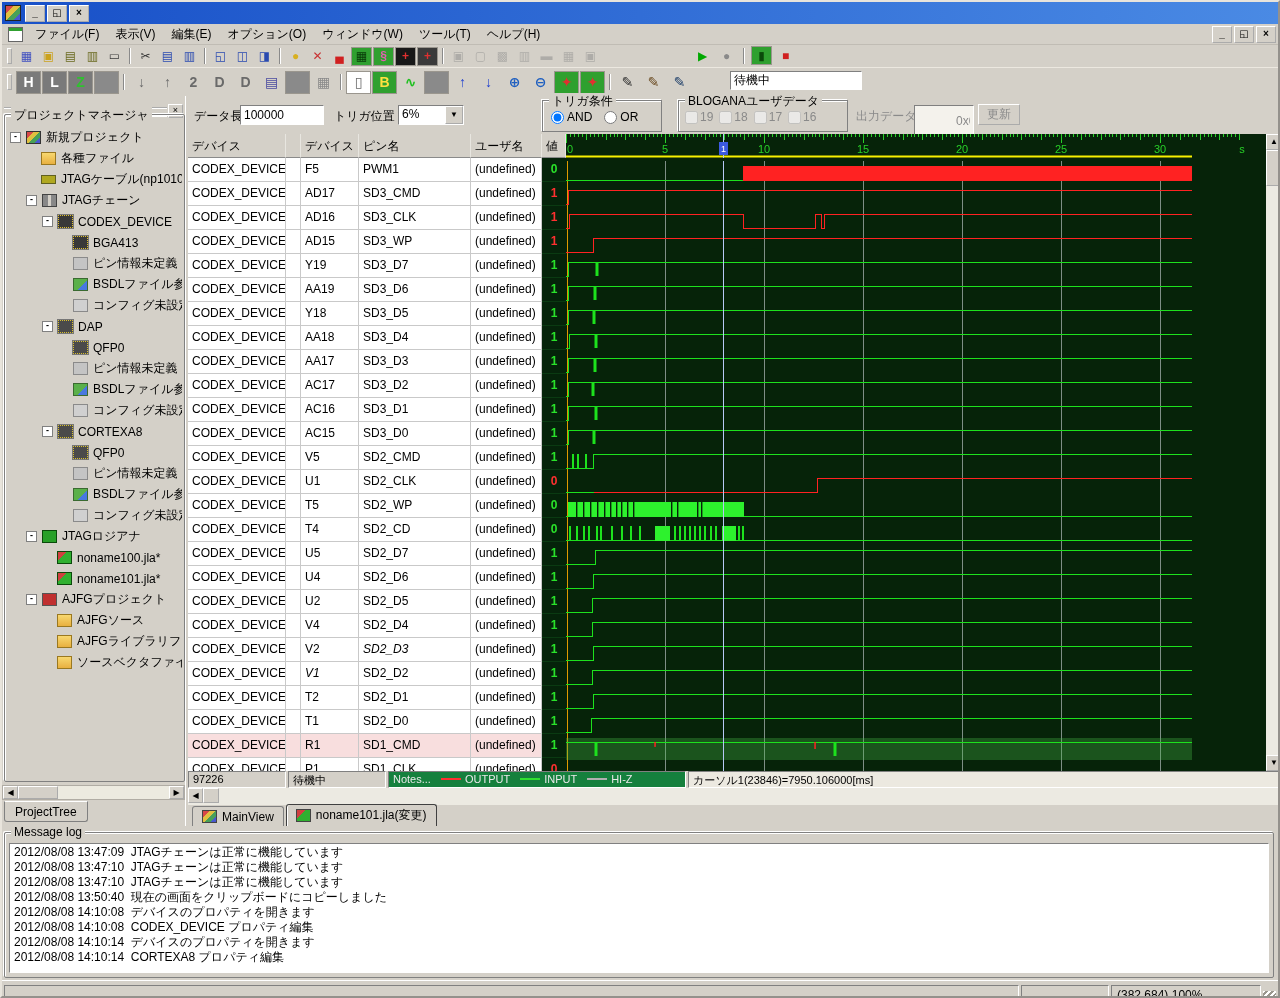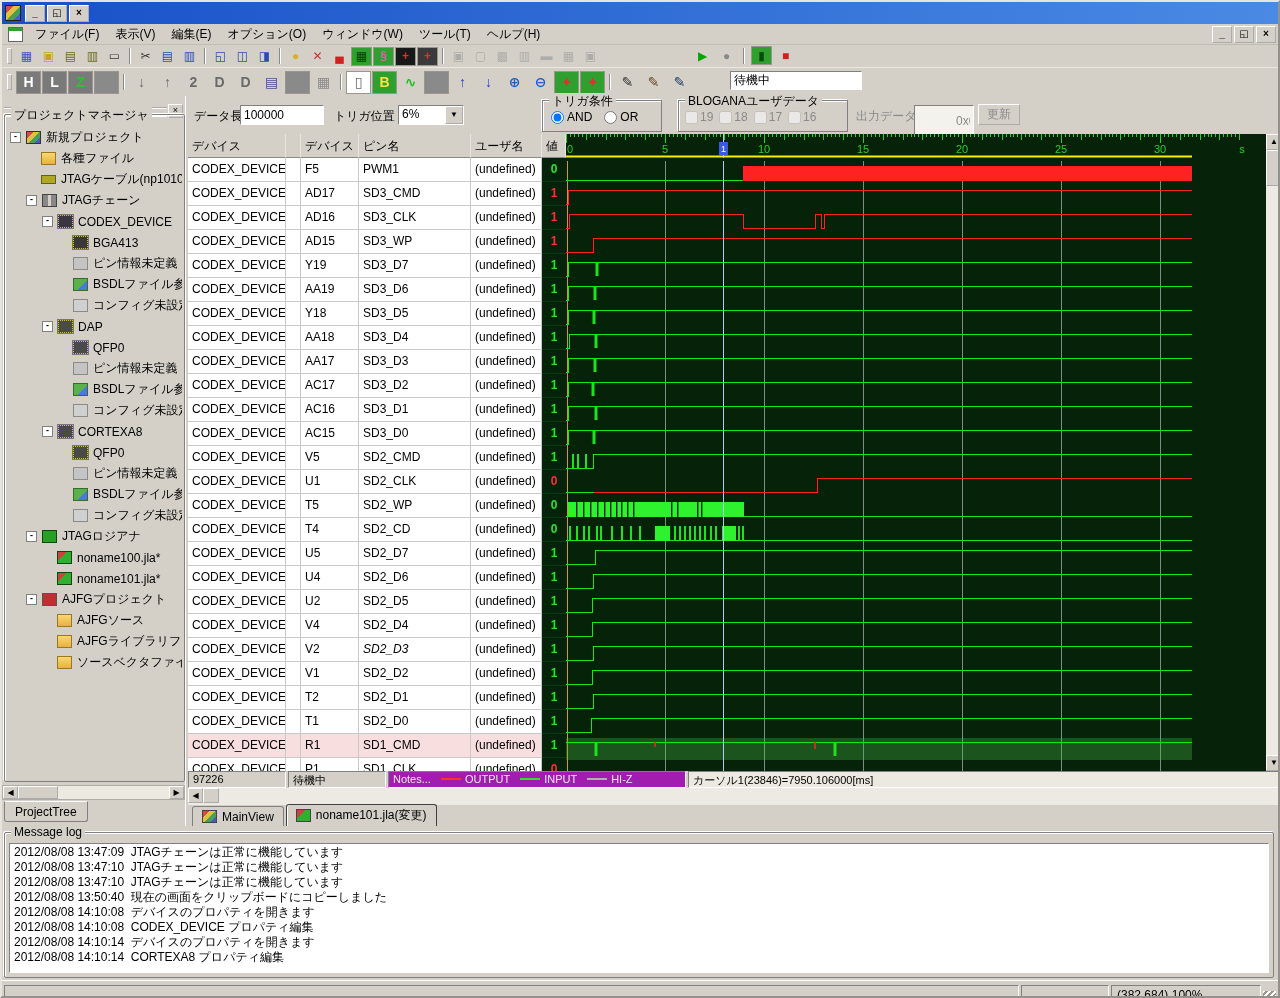--- a/index.html
+++ b/index.html
@@ -100,21 +100,21 @@
   .wavecol{width:700px;flex:none;position:relative;background:#062309}
   .vscroll{width:16px;flex:none;display:flex;flex-direction:column;background:#eceae2}
   .vsbtn{width:16px;height:16px;background:#d4d0c8;border:1px outset #fff;font-size:8px;line-height:14px;
          text-align:center;box-sizing:border-box;flex:none}
   .vsthumb{width:16px;height:36px;background:#d4d0c8;border:1px outset #fff;box-sizing:border-box;flex:none}
   .vstrack{flex:1}
   
   .wstat{position:absolute;left:186px;top:675px;width:1094px;height:17px;display:flex;gap:2px}
   .sp{border:1px solid;border-color:#808080 #fff #fff #808080;height:17px;box-sizing:border-box;
       padding:1px 4px;overflow:hidden;white-space:nowrap;background:#d4d0c8;font-size:11px}
-  .sp.dark{background:#a21caf;color:#e8e8e8}
+  .sp.dark{background:#15803d;color:#e8e8e8}
   .sp.lite{background:#ece9e0}
   .lsw{display:inline-block;width:20px;height:2px;margin:0 4px 2px 10px;vertical-align:middle}
   .hstrip{position:absolute;left:186px;top:692px;width:1094px;height:17px;background:#eceae2;display:flex}
   .dtabs{position:absolute;left:186px;top:709px;width:1094px;height:21px;display:flex;align-items:flex-end;gap:2px;padding-left:4px}
   .dtab{height:19px;border:1px solid #808080;border-bottom:none;background:#d4d0c8;display:flex;align-items:center;
         padding:0 9px;gap:5px;border-radius:3px 3px 0 0;white-space:nowrap}
   .dtab.active{height:21px;border-color:#404040;box-shadow:1px 0 0 #fff inset}
   .dticon{width:13px;height:11px;flex:none;border:1px solid #444}
   .dticon.chip{background:linear-gradient(135deg,#d84848 0 28%,#e0c040 28% 52%,#48a058 52% 76%,#4858d0 76%)}
   .dticon.jla{background:linear-gradient(135deg,#d04040 0 35%,#30b030 35%)}
@@ -611,21 +611,21 @@
               <span class="tc" style="width: 98px;">CODEX_DEVICE</span>
               <span class="tc" style="width: 15px;"></span>
               <span class="tc" style="width: 58px;">V2</span>
               <span class="tc" style="width: 112px; font-style: italic;">SD2_D3</span>
               <span class="tc" style="width: 71px;">(undefined)</span>
               <span class="tc val" style="width: 24px; color: rgb(42, 226, 42);">1</span>
             </div>
             <div class="trow">
               <span class="tc" style="width: 98px;">CODEX_DEVICE</span>
               <span class="tc" style="width: 15px;"></span>
-              <span class="tc" style="width: 58px;">V1</span>
+              <span class="tc" style="width: 58px; font-style: italic;">V1</span>
               <span class="tc" style="width: 112px;">SD2_D2</span>
               <span class="tc" style="width: 71px;">(undefined)</span>
               <span class="tc val" style="width: 24px; color: rgb(42, 226, 42);">1</span>
             </div>
             <div class="trow">
               <span class="tc" style="width: 98px;">CODEX_DEVICE</span>
               <span class="tc" style="width: 15px;"></span>
               <span class="tc" style="width: 58px;">T2</span>
               <span class="tc" style="width: 112px;">SD2_D1</span>
               <span class="tc" style="width: 71px;">(undefined)</span>

